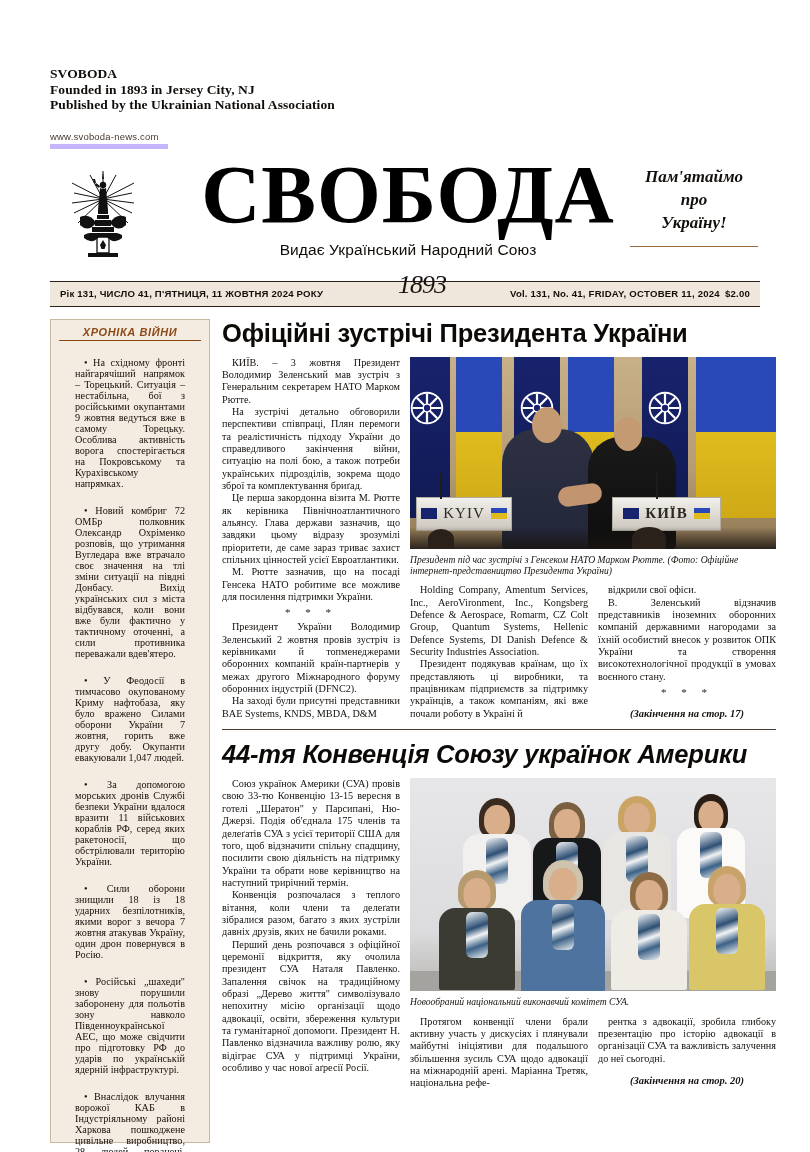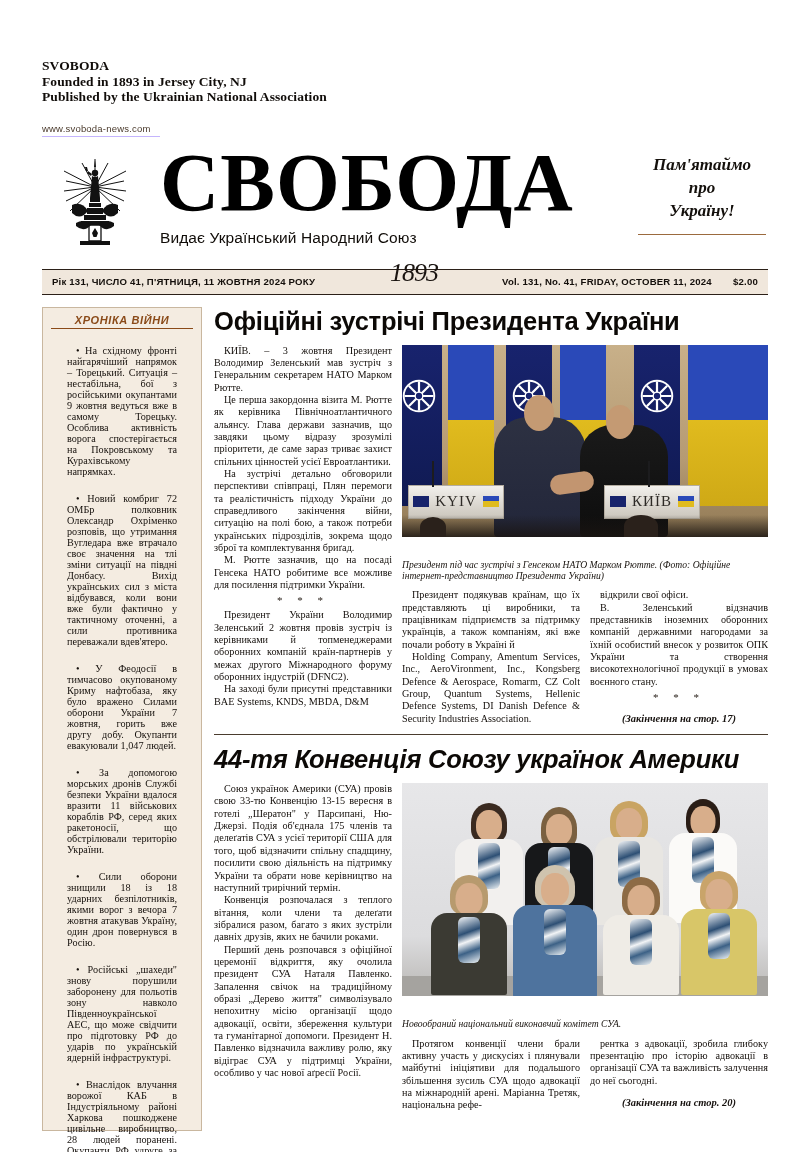--- a/index.html
+++ b/index.html
@@ -4,44 +4,44 @@
 <style>
   * { box-sizing: border-box; }
   html, body { margin: 0; padding: 0; }
   body {
     width: 810px; height: 1152px;
     background: #ffffff;
     font-family: "Liberation Serif", serif;
     color: #17120f;
     overflow: hidden;
   }
-  .page { position: relative; width: 810px; height: 1152px; padding: 0; }
+  .page { position: relative; width: 810px; height: 1152px; padding: 8px; }
 
   
   .topid { padding: 58px 0 0 42px; }
   .topid-line {
     font-family: "Liberation Serif", serif;
     font-weight: bold; font-size: 13.5px; line-height: 15.5px;
     letter-spacing: .1px; color: #110d0a;
   }
   .weburl {
     margin: 18px 0 0 42px;
     font-family: "Liberation Sans", sans-serif;
     font-size: 9.5px; color: #4a3a2c; letter-spacing: .2px;
-    border-bottom: 1px solid #c4b5fd; display: inline-block;
+    border-bottom: 5px solid #c4b5fd; display: inline-block;
     padding-bottom: 2px; width: 118px;
   }
 
   
   .masthead {
     position: relative; margin: 6px 42px 0 42px; height: 122px;
   }
   .emblem { position: absolute; left: 14px; top: 10px; width: 78px; height: 96px; }
   .nameplate {
-    position: absolute; left: 118px; top: -4px; width: 480px; 
+    position: absolute; left: 118px; top: -4px; width: 480px; text-align: center;
   }
   .nameplate-title {
     font-family: "Liberation Serif", serif;
     font-weight: bold; font-size: 82px; line-height: 88px;
     letter-spacing: 1px; color: #000; white-space: nowrap;
   }
   .nameplate-sub {
     font-family: "Liberation Sans", sans-serif;
     font-size: 15.5px; letter-spacing: .1px; color: #100c08;
     margin-top: 2px;
@@ -180,21 +180,21 @@
   .p2-bg { position: absolute; inset: 0; background: linear-gradient(180deg,#e7e7e9 0%, #dcdcde 72%, #b9b7b4 100%); }
   .p2-floor { position: absolute; left: 0; right: 0; bottom: 0; height: 20px; background: #a5a39f; }
   .person { position: absolute; }
   .pr-head { position: absolute; left: 50%; transform: translateX(-50%); border-radius: 48% 48% 44% 44%; background: #d8ae8b; }
   .pr-hair { position: absolute; left: 50%; transform: translateX(-50%); border-radius: 50% 50% 34% 34%; }
   .pr-body { position: absolute; left: 50%; transform: translateX(-50%); border-radius: 16px 16px 2px 2px; }
   .pr-scarf { position: absolute; left: 50%; transform: translateX(-50%); width: 22px; height: 46px;
               background: linear-gradient(160deg,#f4f6f8 0%,#2d4f74 35%,#f2f4f6 52%,#3c6186 72%,#eef2f5 100%);
               border-radius: 6px; }
 
-  .caption-top { margin-top: 22px; font-style: italic; }
+  .caption-top { margin-top: 5px; font-style: italic; }
 </style>
 </head>
 <body>
 
 <div class="page">
 
   
   <div class="topid">
     <div class="topid-line">SVOBODA</div>
     <div class="topid-line">Founded in 1893 in Jersey City, NJ</div>
@@ -289,22 +289,22 @@
 
     <div class="main">
 
       <div>
         <h1 class="story-head">Офіційні зустрічі Президента України</h1>
 
         <div class="cols">
 
           <div class="col">
             <p>КИЇВ. – 3 жовтня Президент Володимир Зеленський мав зустріч з Генеральним секретарем НАТО Марком Рютте.</p>
+            <p>На зустрічі детально обговорили перспективи співпраці, Плян перемоги та реалістичність підходу України до справедливого закінчення війни, ситуацію на полі бою, а також потреби українських підрозділів, зокрема щодо зброї та комплектування бриґад.</p>
             <p>Це перша закордонна візита М. Рютте як керівника Північноатлантичного альянсу. Глава держави зазначив, що завдяки цьому відразу зрозумілі пріоритети, де саме зараз триває захист спільних цінностей усієї Евроатлантики.</p>
-            <p>На зустрічі детально обговорили перспективи співпраці, Плян перемоги та реалістичність підходу України до справедливого закінчення війни, ситуацію на полі бою, а також потреби українських підрозділів, зокрема щодо зброї та комплектування бриґад.</p>
             <p>М. Рютте зазначив, що на посаді Генсека НАТО робитиме все можливе для посилення підтримки України.</p>
             <div class="stars">* * *</div>
             <p>Президент України Володимир Зеленський 2 жовтня провів зустріч із керівниками й топменеджерами оборонних компаній країн-партнерів у межах другого Міжнародного форуму оборонних індустрій (DFNC2).</p>
             <p>На заході були присутні представники BAE Systems, KNDS, MBDA, D&amp;M</p>
           </div>
 
           <div style="width:366px">
 
             <div class="photo photo1">
               <div class="p1-wall"></div>
@@ -341,39 +341,39 @@
               <div class="figure-dark" style="left:178px;bottom:0;">
                 <div class="head-shape" style="width:28px;height:34px;left:26px;top:-20px;"></div>
               </div>
               <div class="hands"></div>
 
               <div class="podium" style="left:6px;width:96px;">
                 <span class="pd-nato"></span>
                 <span class="pd-txt">KYIV</span>
                 <span class="pd-ua"></span>
               </div>
-              <div class="podium" style="left:202px;width:96px;">
+              <div class="podium" style="left:202px;width:109px;font-weight:bold;">
                 <span class="pd-nato"></span>
                 <span class="pd-txt">КИЇВ</span>
                 <span class="pd-ua"></span>
               </div>
               <div class="mic" style="left:30px;bottom:50px;"></div>
               <div class="mic" style="left:246px;bottom:50px;"></div>
 
               <div class="audience"></div>
               <div class="aud-head" style="left:18px;"></div>
               <div class="aud-head" style="left:222px;width:34px;height:22px;"></div>
             </div>
 
             <div class="caption caption-top">Президент під час зустрічі з Генсеком НАТО Марком Рютте. (Фото: Офіційне інтернет-представництво Президента України)</div>
 
             <div class="cols">
               <div class="col">
+                <p>Holding Company, Amentum Services, Inc., AeroVironment, Inc., Kongsberg Defence &amp; Aerospace, Romarm, CZ Colt Group, Quantum Systems, Hellenic Defence Systems, DI Danish Defence &amp; Security Industries Association.</p>
                 <p>Президент подякував країнам, що їх представляють ці виробники, та працівникам підприємств за підтримку українців, а також компаніям, які вже почали роботу в Україні й</p>
-                <p>Holding Company, Amentum Services, Inc., AeroVironment, Inc., Kongsberg Defence &amp; Aerospace, Romarm, CZ Colt Group, Quantum Systems, Hellenic Defence Systems, DI Danish Defence &amp; Security Industries Association.</p>
               </div>
               <div class="col">
                 <p>відкрили свої офіси.</p>
                 <p>В. Зеленський відзначив представників іноземних оборонних компаній державними нагородами за їхній особистий внесок у розвиток ОПК України та створення високотехнологічної продукції в умовах воєнного стану.</p>
                 <div class="stars">* * *</div>
                 <div class="jump">(Закінчення на стор. 17)</div>
               </div>
             </div>
 
           </div>

